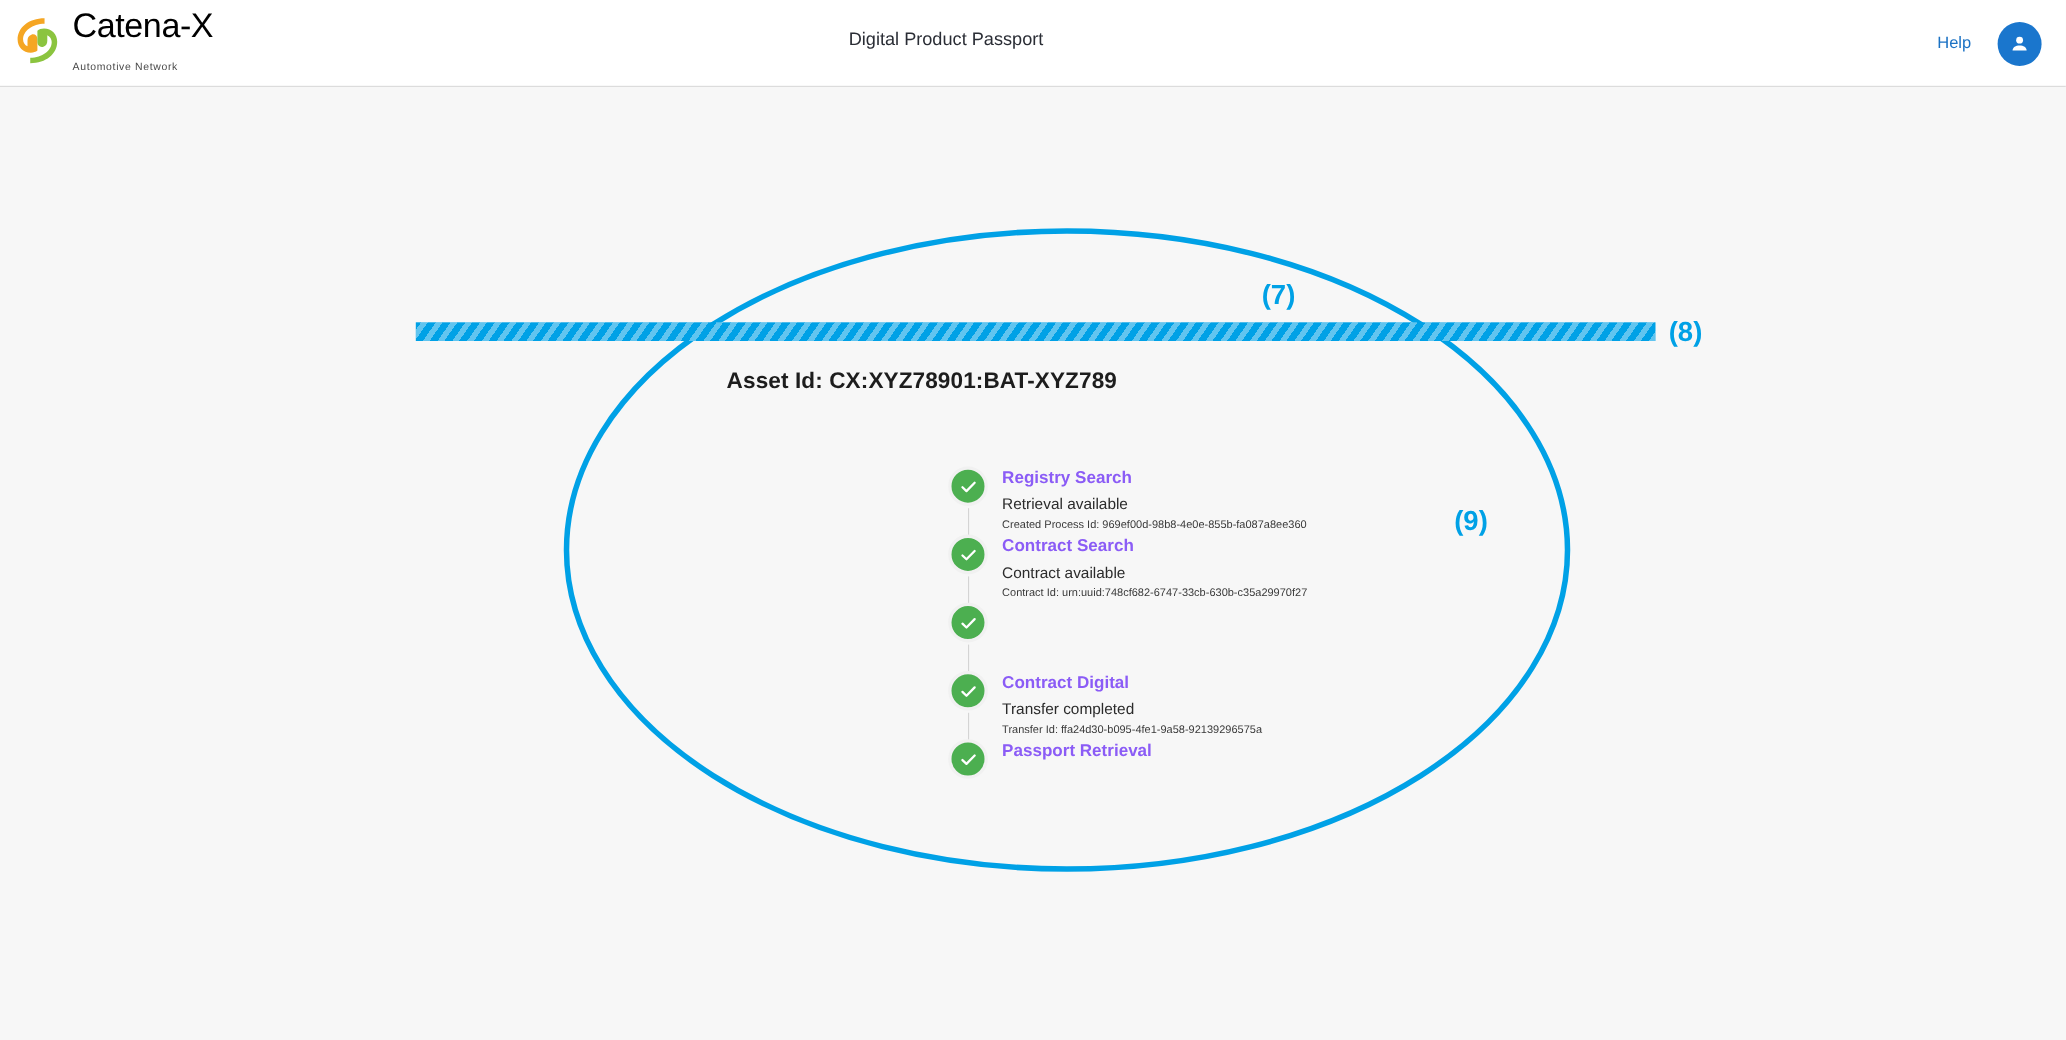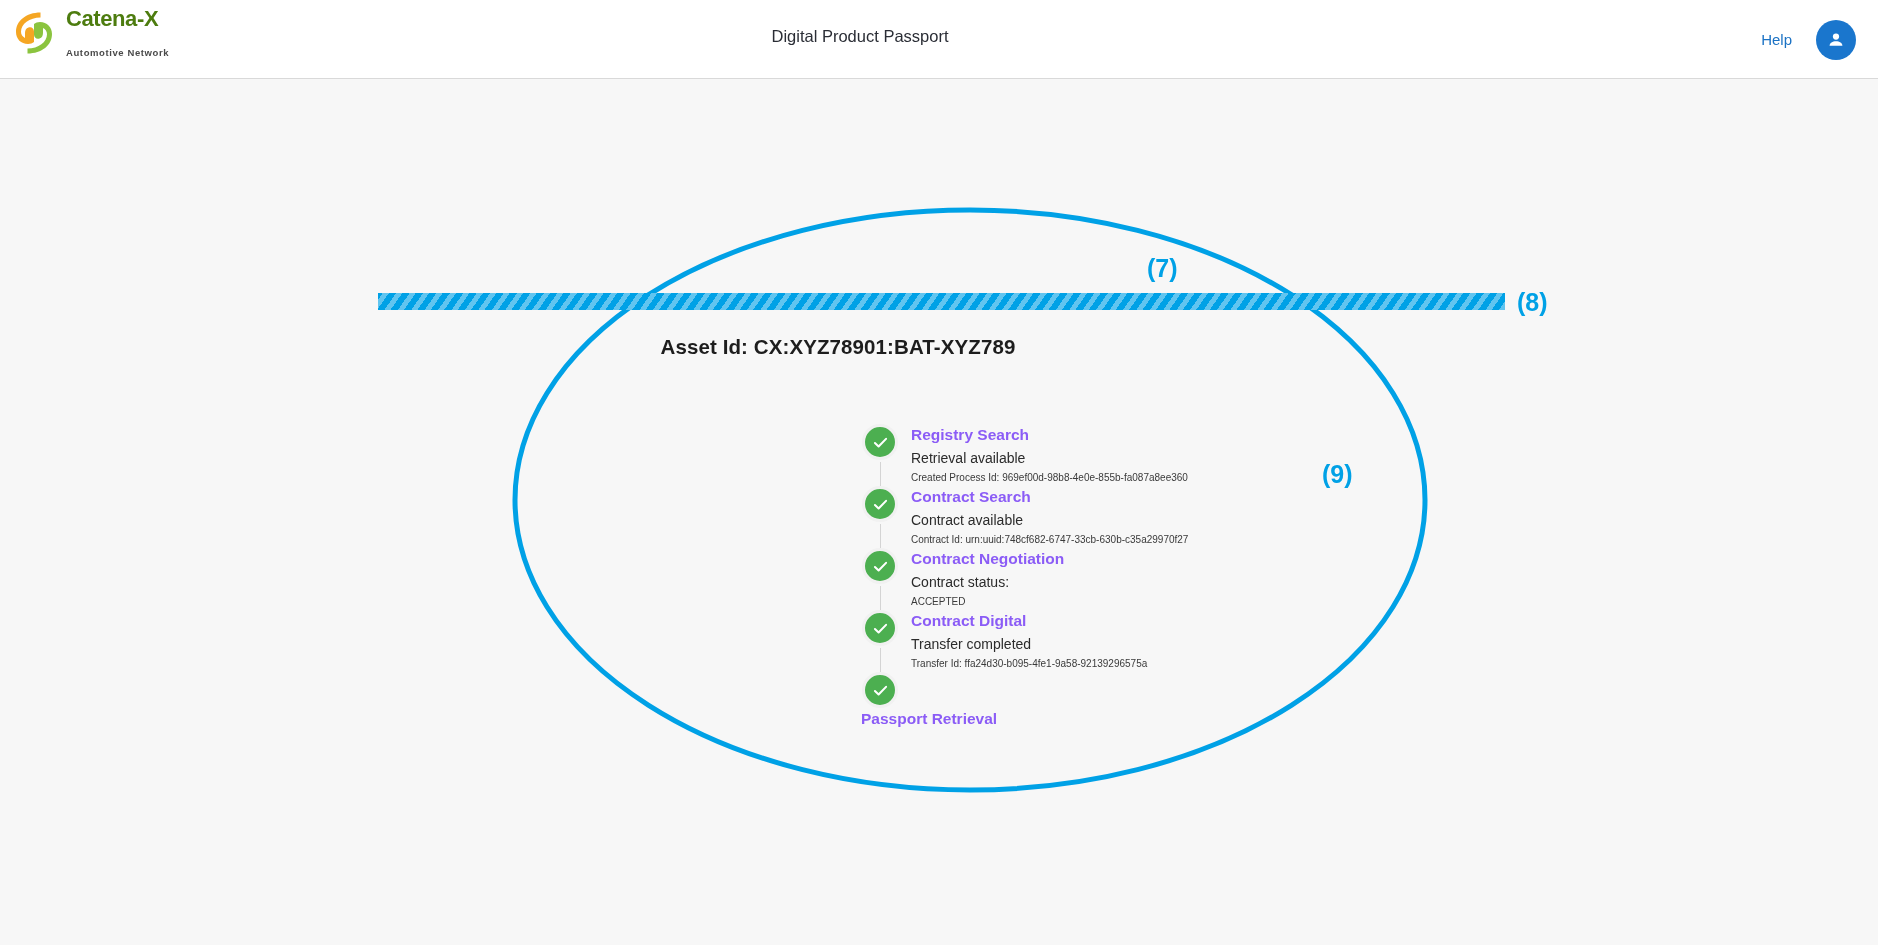--- a/index.html
+++ b/index.html
@@ -41,29 +41,29 @@
     height: 48px;
     flex: none;
   }
   .brand-text {
     display: flex;
     flex-direction: column;
     justify-content: center;
     line-height: 1;
   }
   .brand-name {
-    font-size: 22px;
-    font-weight: 700;
-    color: #4d7c0f;
+    font-size: 31px;
+    font-weight: 400;
+    color: #000000;
     letter-spacing: -0.4px;
     font-family: "Liberation Sans", sans-serif;
   }
   .brand-tagline {
     font-size: 9.5px;
-    font-weight: 700;
+    font-weight: 400;
     color: #4a4a4a;
     letter-spacing: 0.6px;
     margin-top: 18px;
   }
 
   .header-title {
     position: absolute;
     left: 0;
     width: 1720px;
     text-align: center;
@@ -128,21 +128,21 @@
     left: 855px;
     top: 345px;
     width: 420px;
     z-index: 3;
   }
   .step {
     display: flex;
     position: relative;
     min-height: 62px;
   }
-  .step:last-child { min-height: 46px; flex-direction: column; }
+  .step:last-child { min-height: 46px; }
 
   .step-marker {
     position: relative;
     width: 50px;
     flex: none;
     display: flex;
     justify-content: center;
   }
   .step-circle {
     width: 36px;
@@ -297,25 +297,20 @@
 
     <div class="step">
       <div class="step-marker">
         <div class="step-circle">
           <svg width="19" height="19" viewBox="0 0 24 24">
             <path d="M5 12.6 L9.6 17 L19 7.4" stroke="#ffffff" stroke-width="2.6" fill="none" stroke-linecap="round" stroke-linejoin="round"></path>
           </svg>
         </div>
         <div class="step-connector"></div>
       </div>
-      <div class="step-body">
-        <div class="step-title">Contract Negotiation</div>
-        <div class="step-status">Contract status:</div>
-        <div class="step-detail">ACCEPTED</div>
-      </div>
     </div>
 
     <div class="step">
       <div class="step-marker">
         <div class="step-circle">
           <svg width="19" height="19" viewBox="0 0 24 24">
             <path d="M5 12.6 L9.6 17 L19 7.4" stroke="#ffffff" stroke-width="2.6" fill="none" stroke-linecap="round" stroke-linejoin="round"></path>
           </svg>
         </div>
         <div class="step-connector"></div>

